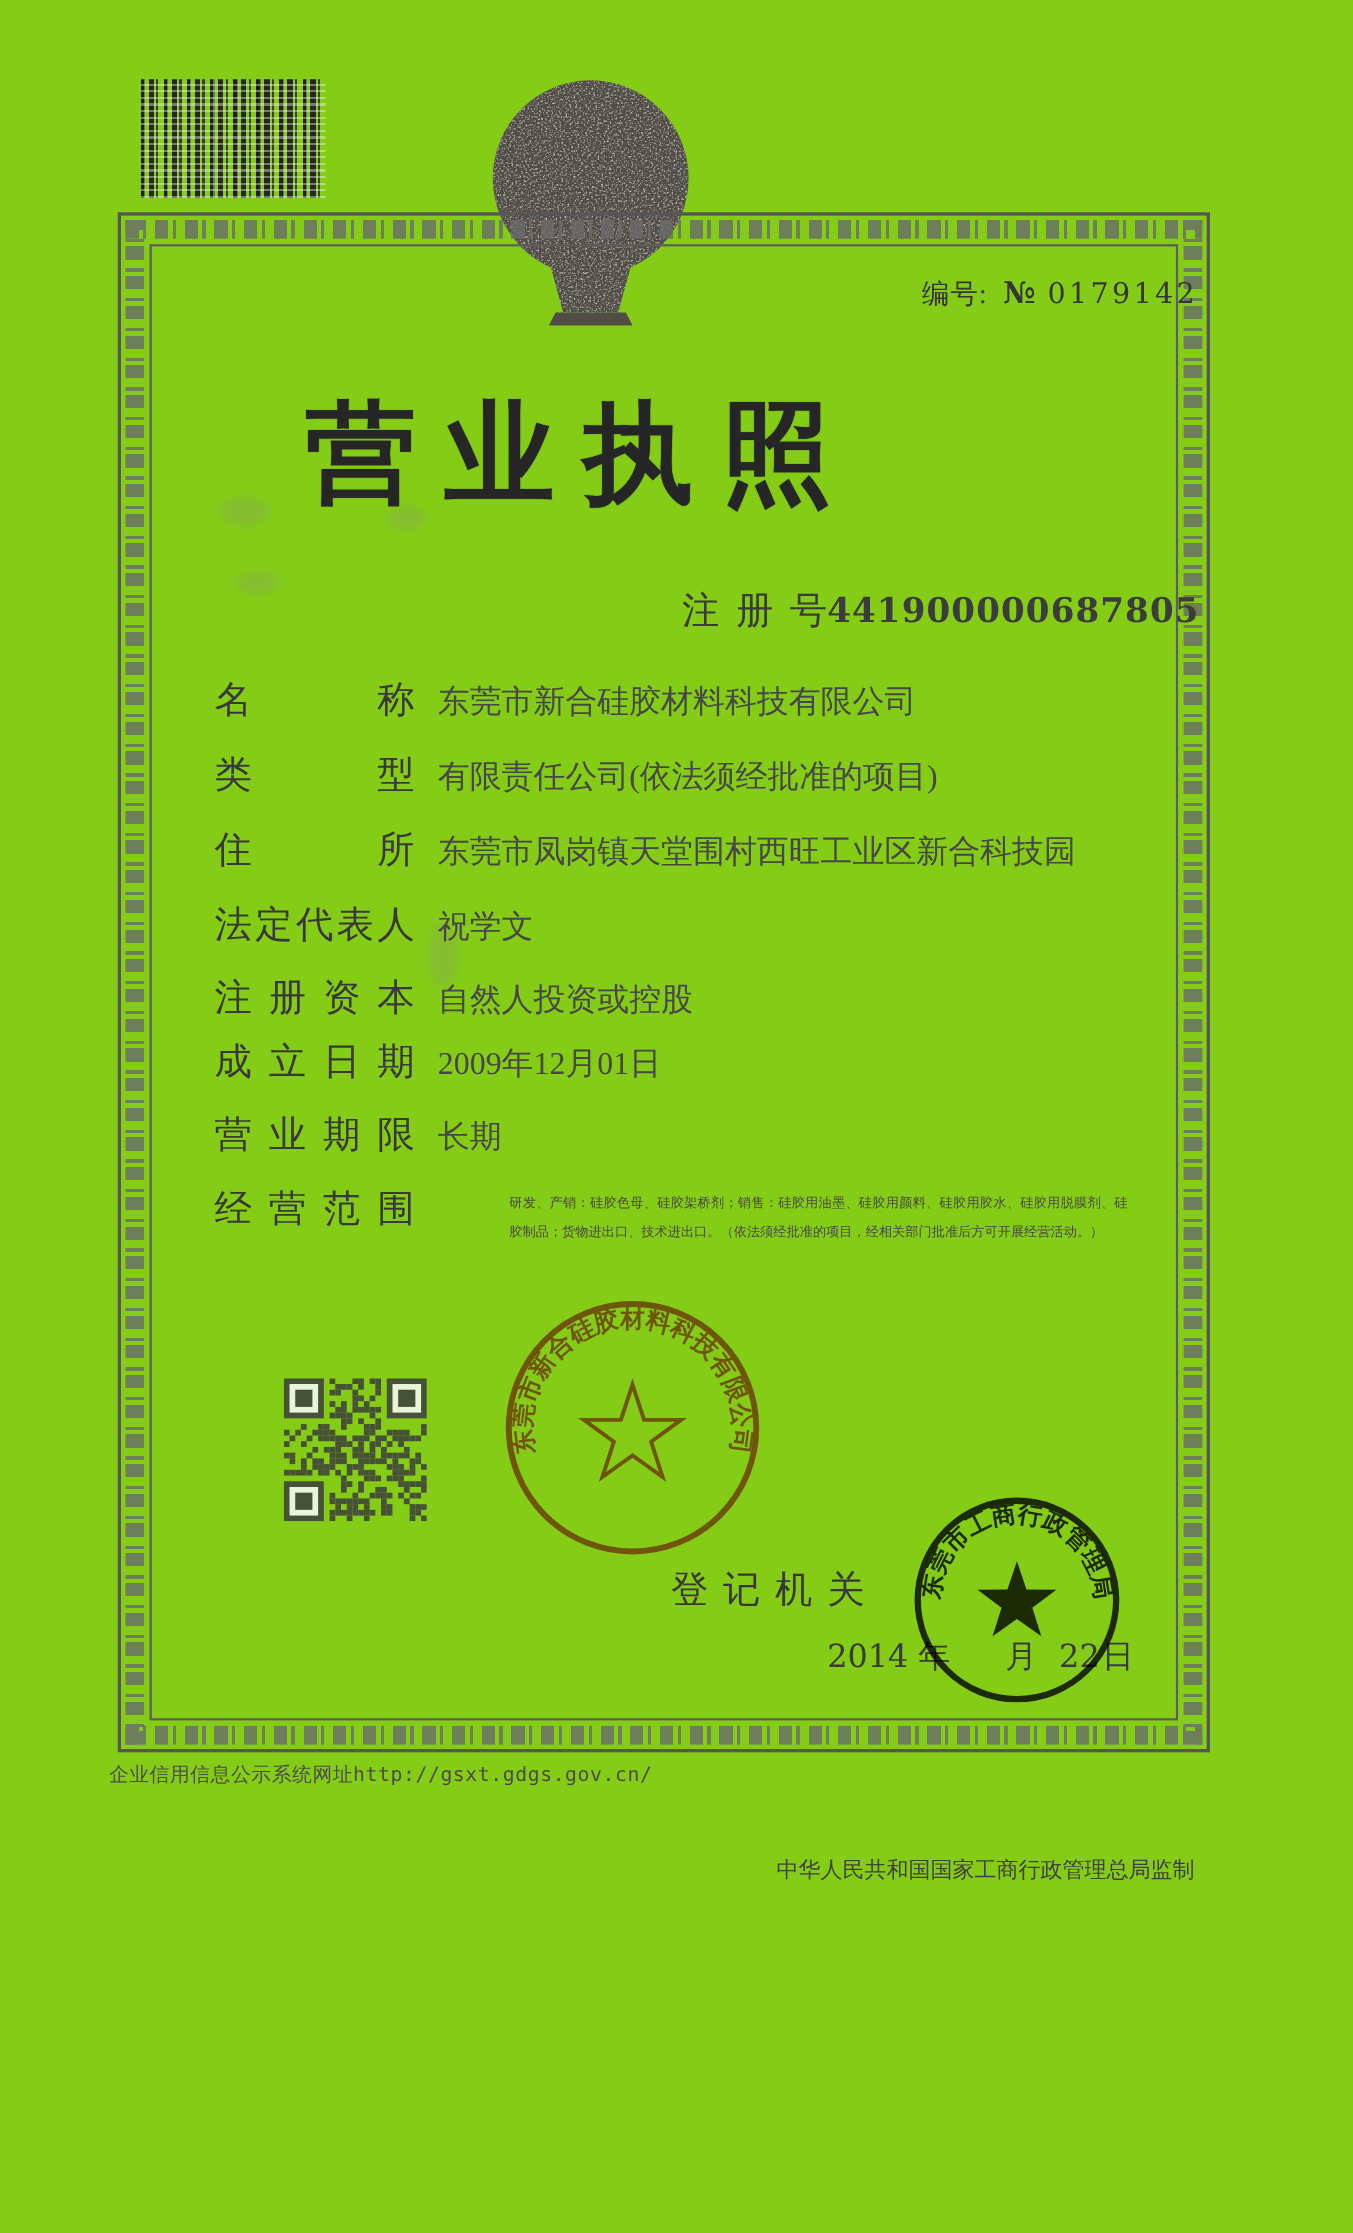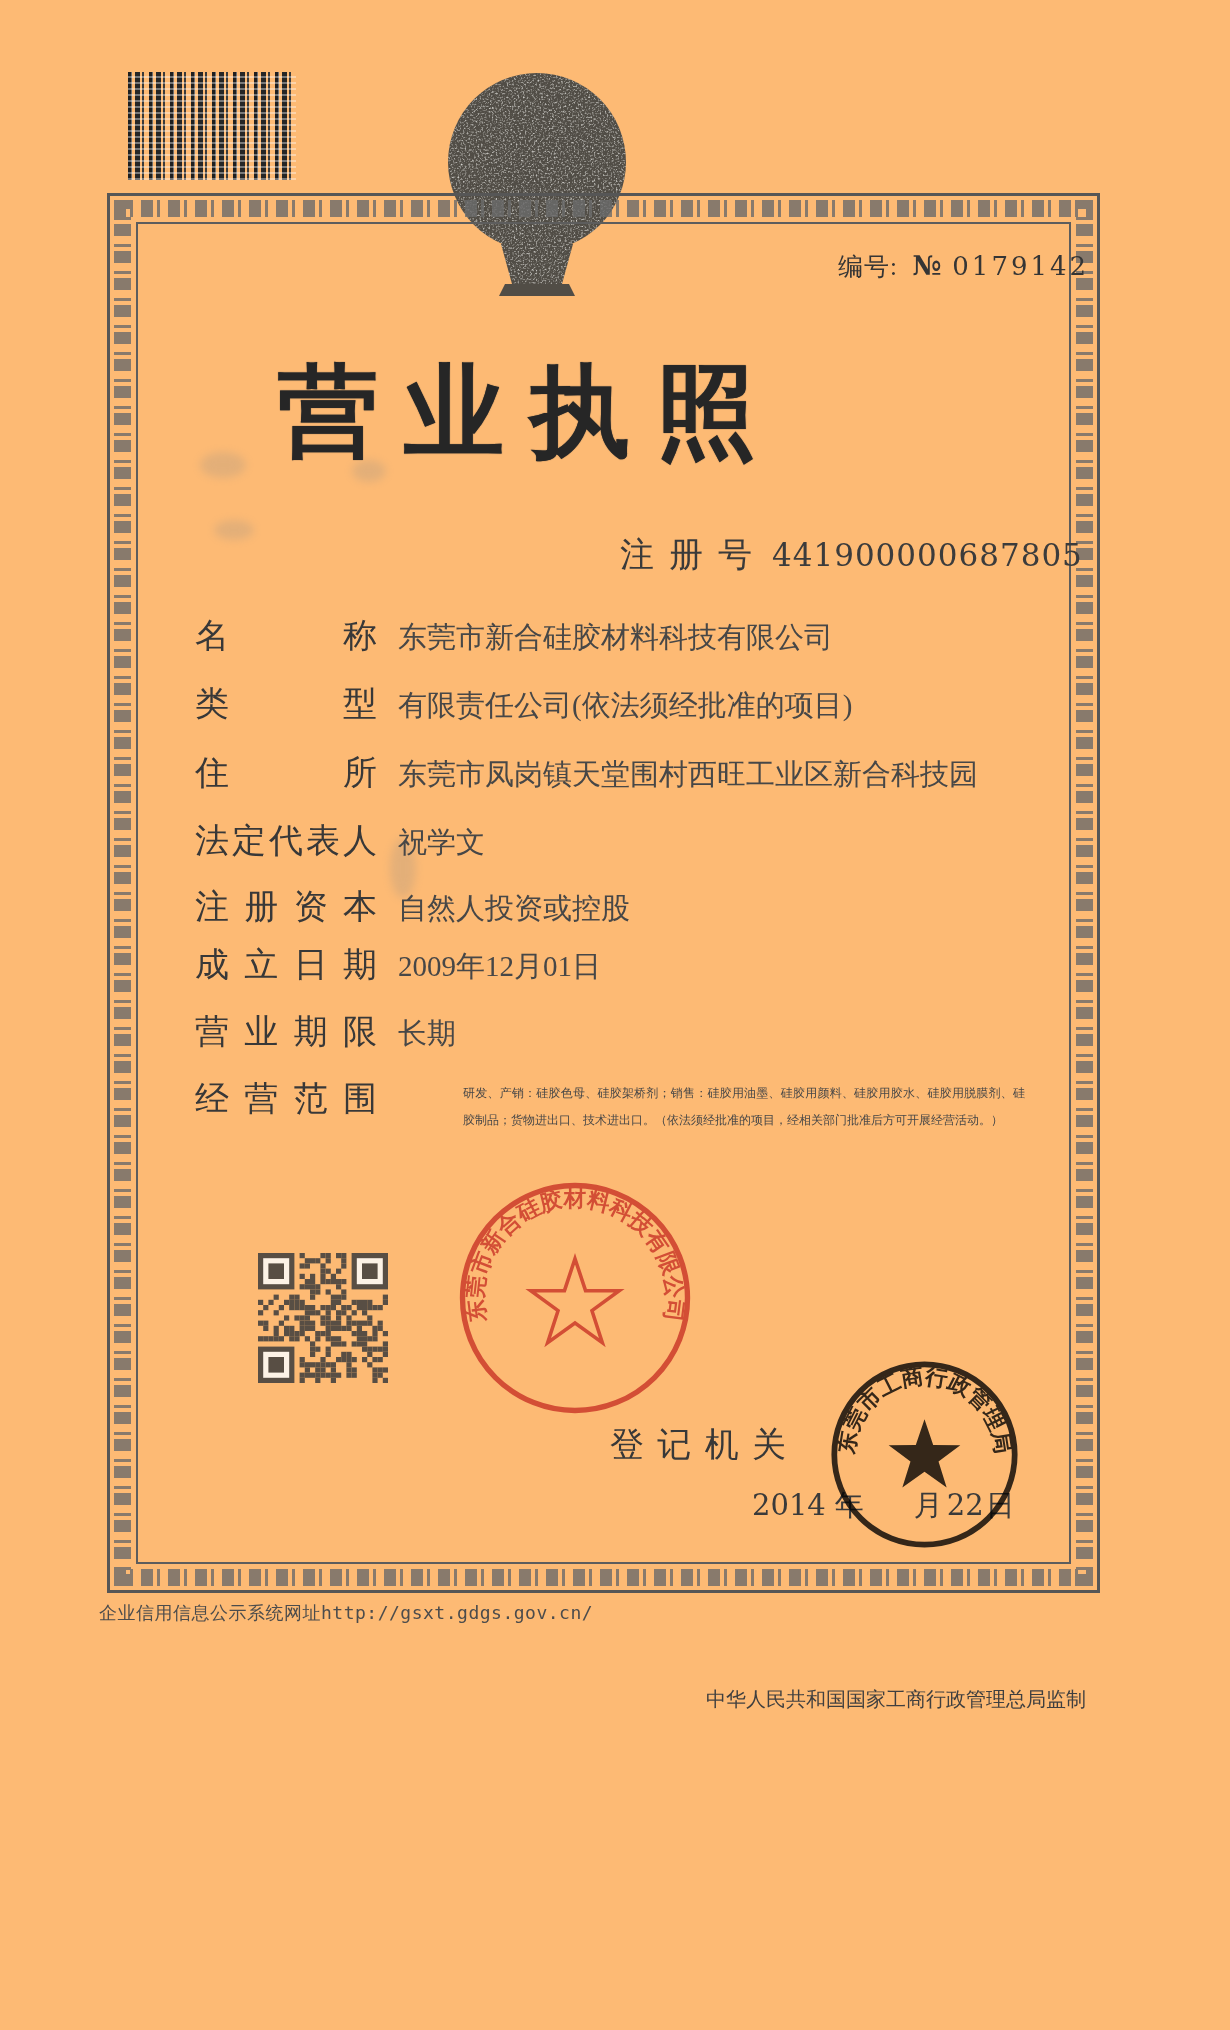--- a/index.html
+++ b/index.html
@@ -1,16 +1,16 @@
 <!DOCTYPE html>
 <html><head>
 <meta charset="utf-8">
 <style>
   html,body{margin:0;padding:0;width:1230px;height:2030px;background:#ffffff;overflow:hidden;}
-  .paper{position:relative;width:1230px;height:2030px;background:#fdba74;
+  .paper{position:relative;width:1230px;height:2030px;background:#84cc16;
          font-family:"Liberation Serif",serif;color:#3d3d3d;}
 
   
   .barcode{position:absolute;left:128px;top:72px;width:168px;height:108px;
     background:
       repeating-linear-gradient(0deg, rgba(255,255,255,.38) 0 2px, transparent 2px 6px),
       repeating-linear-gradient(90deg,#1f1f1f 0 3px,#6e6e6e 3px 4px,transparent 4px 7px,
                                 #262626 7px 12px,transparent 12px 14px,#3a3a3a 14px 16px,transparent 16px 21px);
     filter:blur(.4px);}
 
@@ -34,21 +34,21 @@
   .serial .nomark{font-weight:bold;font-family:"DejaVu Serif",serif;margin:0 10px 0 14px;font-size:27px;}
   .serial .num{font-family:"DejaVu Serif",serif;letter-spacing:3px;font-size:26px;}
 
   
   .title{position:absolute;left:278px;top:348px;width:478px;font-size:100px;line-height:130px;
          font-weight:bold;color:#262626;text-shadow:0 0 1px #333;}
 
   
   .regno{position:absolute;left:620px;top:532px;white-space:nowrap;}
   .regno .lbl{display:inline-flex;width:132px;font-size:34px;color:#3a3a3a;vertical-align:middle;}
-  .regno .val{font-family:"DejaVu Serif",serif;font-size:31px;color:#3c3c3c;margin-left:20px;letter-spacing:1px;vertical-align:middle;}
+  .regno .val{font-family:"DejaVu Serif",serif;font-size:31px;color:#3c3c3c;letter-spacing:1px;vertical-align:middle;font-weight:bold;}
 
   
   .row{position:absolute;left:195px;width:900px;height:50px;}
   .row .lbl{display:flex;width:182px;font-size:34px;color:#383838;}
   .row .val{position:absolute;left:203px;top:5px;font-size:29px;color:#474747;white-space:nowrap;}
   .row .val.scope{left:268px;top:4px;width:562px;font-size:12px;line-height:27px;white-space:normal;text-align:justify;}
 
   .spread{display:flex;justify-content:space-between;}
 
   
@@ -58,21 +58,21 @@
   .seal-red{position:absolute;left:450px;top:1173px;mix-blend-mode:multiply;opacity:.88;filter:blur(.3px);}
   .stamp-black{position:absolute;left:822px;top:1352px;mix-blend-mode:multiply;opacity:.92;}
 
   
   .registry{position:absolute;left:610px;top:1422px;}
   .registry .lbl{display:flex;width:176px;font-size:34px;color:#383838;}
   .date-line{position:absolute;left:752px;top:1486px;font-size:29px;color:#3a3a3a;white-space:nowrap;}
   .date-line .y{font-family:"DejaVu Serif",serif;}
   .date-line .u1{margin-left:9px;}
   .date-line .u2{margin-left:50px;}
-  .date-line .d{font-family:"DejaVu Serif",serif;margin-left:4px;}
+  .date-line .d{font-family:"DejaVu Serif",serif;margin-left:20px;}
   .date-line .u3{margin-left:2px;}
 
   
   .footer-left{position:absolute;left:99px;top:1601px;font-size:18px;color:#4c4c4c;
                font-family:"DejaVu Sans Mono",monospace;letter-spacing:.5px;}
   .footer-right{position:absolute;right:144px;top:1686px;font-size:20px;color:#3f3f3f;}
 
   
   .smudge{position:absolute;background:#8a8a8a;border-radius:50%;filter:blur(4px);opacity:.22;}
 </style>

